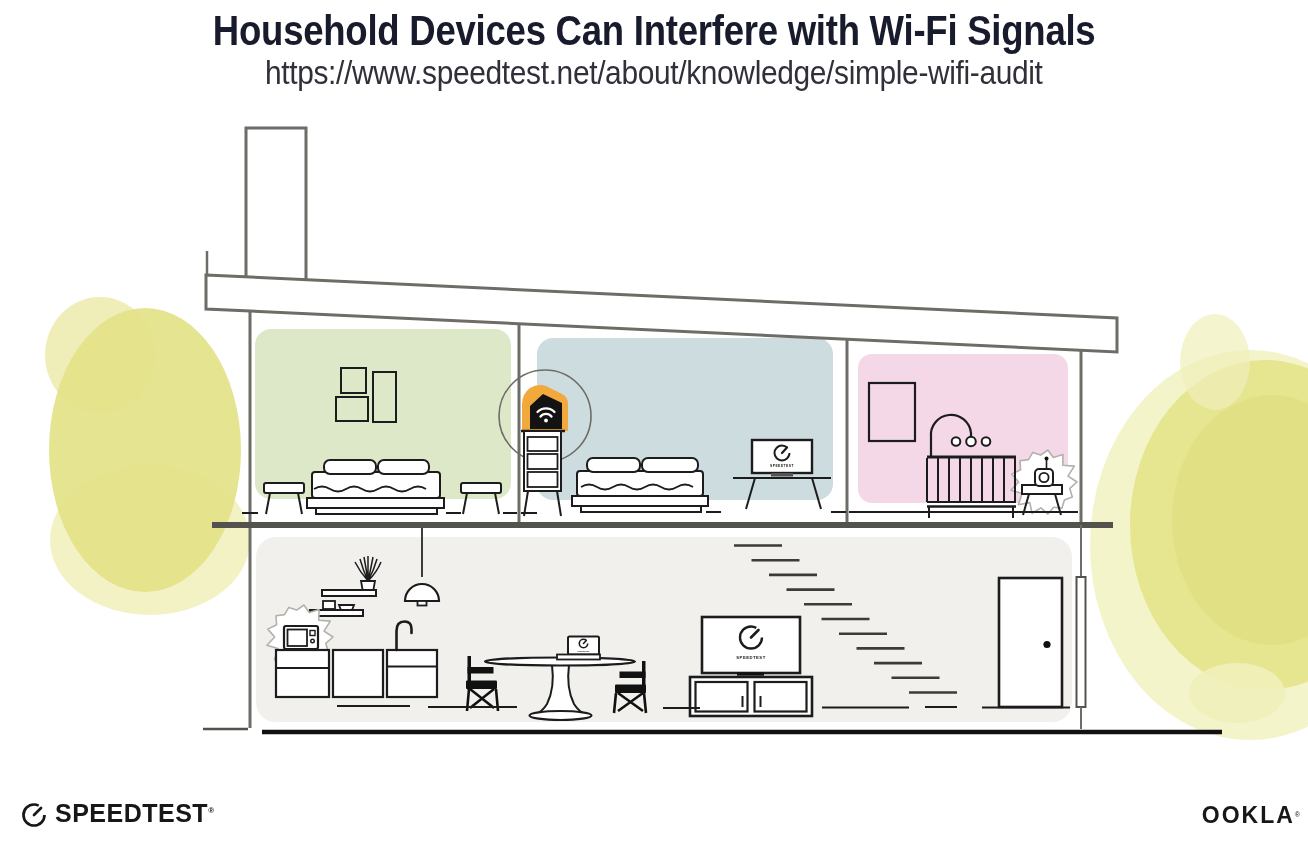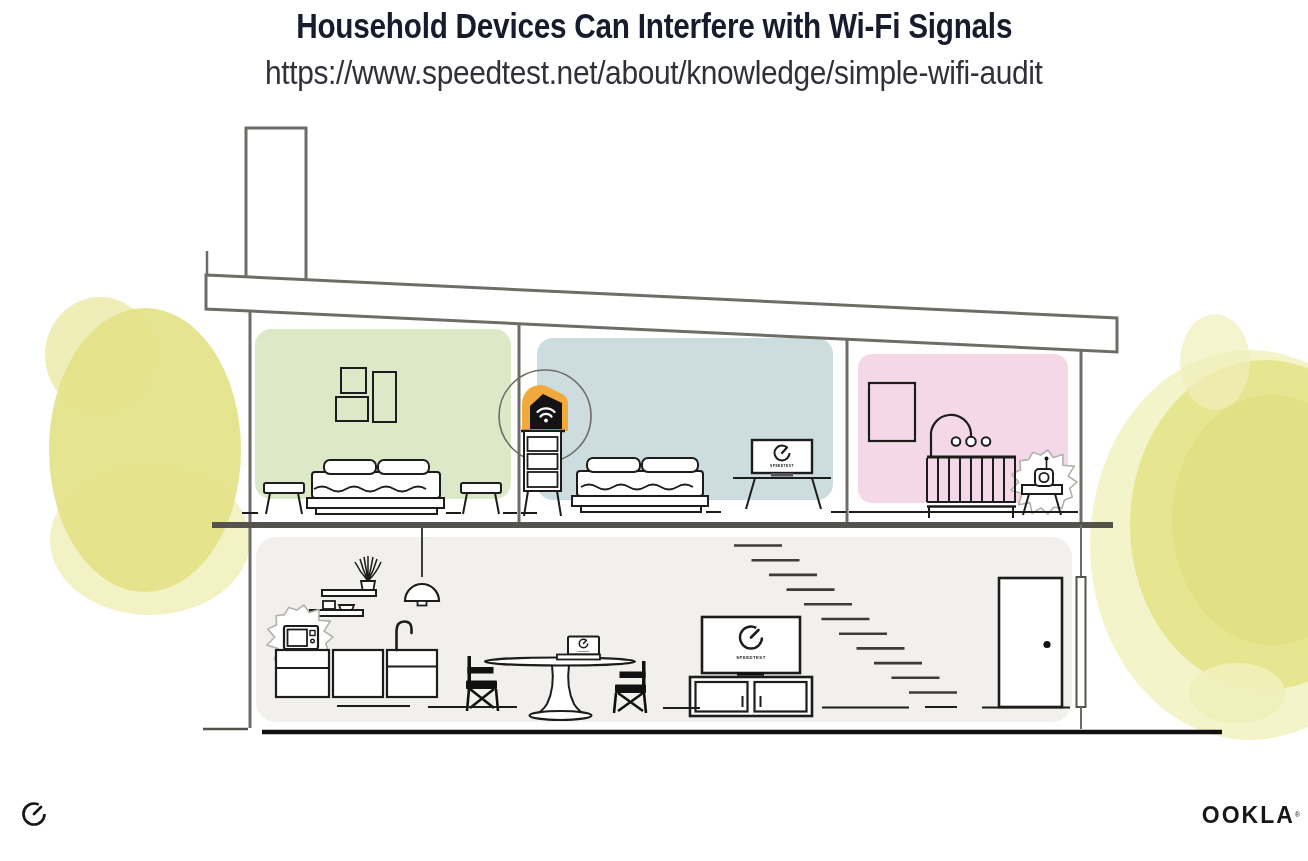--- a/index.html
+++ b/index.html
@@ -2,21 +2,21 @@
 <html style="--title-text: #181b2c; --url-text: #30303a; --line-gray: #6d6c66; --floor-line: #53524d; --ground-line: #111111; --furniture-ink: #1c1c1c; --room-green: #dde8c9; --room-blue: #cddcde; --room-pink: #f5d8e8; --room-gray: #f1f0ed; --router-orange: #f2a93b; --router-black: #131313; --foliage-yellow: #e4e38a; --foliage-dark: #dcdc7c; --foliage-light: #f0f0ba; --burst-gray: #b3b1aa; --logo-ink: #171717;"><head>
 <meta charset="utf-8">
 <style>
   html,body{margin:0;padding:0;}
   body{
     width:1308px;height:861px;position:relative;overflow:hidden;
     background:#ffffff;font-family:"Liberation Sans",sans-serif;
   }
   .header-title{
     position:absolute;top:6px;left:0;width:1308px;text-align:center;
-    font-size:35px;font-weight:700;color:var(--title-text,#181b2c);
+    font-size:43px;font-weight:700;color:var(--title-text,#181b2c);
     white-space:nowrap;
   }
   .header-title span{display:inline-block;transform:scaleX(.85);transform-origin:center;letter-spacing:-.3px;}
   .header-url{
     position:absolute;top:53px;left:0;width:1308px;text-align:center;
     font-size:34px;font-weight:400;color:var(--url-text,#30303a);
     white-space:nowrap;
   }
   .header-url span{display:inline-block;transform:scaleX(.88);transform-origin:center;letter-spacing:-.4px;}
   .scene{position:absolute;left:0;top:0;}
@@ -258,17 +258,18 @@
     </g>
     <path d="M337,706 H410 M428,707 H517 M663,708 H700 M822,707.5 H909 M925,707 H957"></path>
   </g>
 </svg>
 
 <div class="footer-left">
   <svg width="28" height="28" viewBox="0 0 28 28">
     <circle cx="14" cy="15" r="10.5" fill="none" stroke="var(--logo-ink,#171717)" stroke-width="2.7" stroke-dasharray="54 12"></circle>
     <path d="M14,15 L21,8" stroke="var(--logo-ink,#171717)" stroke-width="2.7" stroke-linecap="round"></path>
   </svg>
+  <span class="st-text"><span>SPEEDTEST</span><sup>®</sup></span>
 </div>
 
 <div class="footer-right">
   <span class="ookla-text">OOKLA</span><sup class="ookla-sup">®</sup>
 </div>
 
 </body></html>

